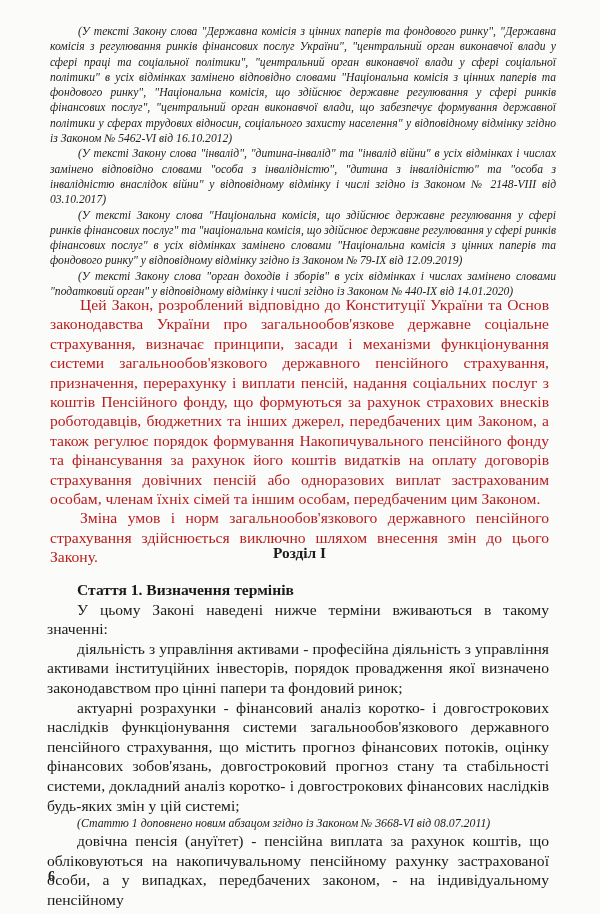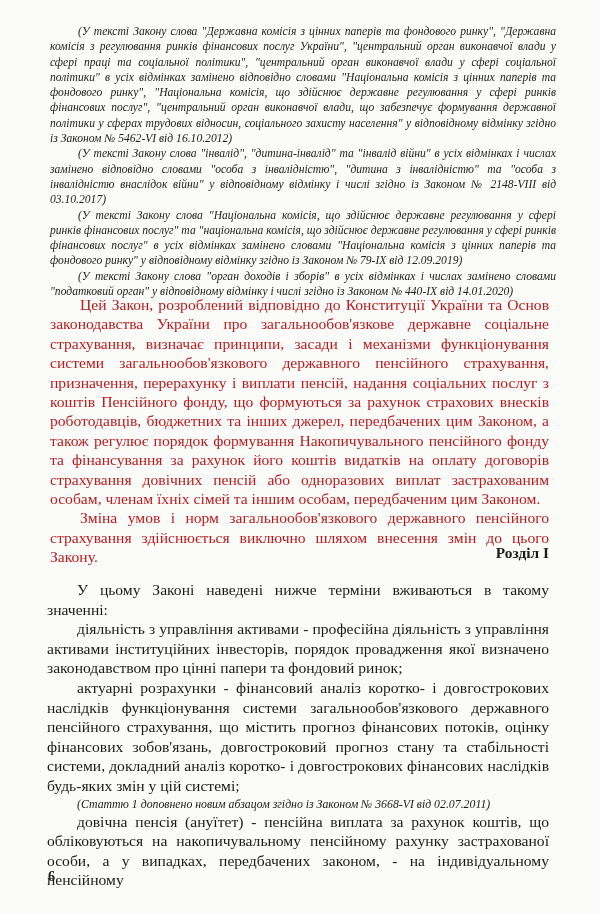--- a/index.html
+++ b/index.html
@@ -18,21 +18,21 @@
       position: absolute; left: 50px; top: 295px; width: 499px;
       font-family: "Liberation Serif", serif; font-size: 15.6px; line-height: 19.4px;
       text-align: justify; color: #b91c1c;
     }
     .body p { margin: 0; text-indent: 30px; }
     .heading-block {
       position: absolute; left: 50px; top: 544px; width: 499px;
       font-family: "Liberation Serif", serif; font-weight: bold; font-size: 15.4px;
       line-height: 17.5px; text-align: center; color: #1c1c1c;
     }
-    .heading-block div { margin: 0; text-align: right; }
+    .heading-block div { margin: 0; }
     .article {
       position: absolute; left: 47px; top: 580px; width: 502px;
       font-family: "Liberation Serif", serif; font-size: 15.6px; line-height: 19.6px;
       text-align: justify; color: #1a1a1a;
     }
     .article p { margin: 0; text-indent: 30px; }
     .article .title { font-weight: bold; text-indent: 30px; }
     .article .amend {
       font-style: italic; font-size: 11.8px; line-height: 16px; text-indent: 30px;
     }
@@ -56,21 +56,22 @@
   <div class="body">
     <p>Цей Закон, розроблений відповідно до Конституції України та Основ законодавства України про загальнообов'язкове державне соціальне страхування, визначає принципи, засади і механізми функціонування системи загальнообов'язкового державного пенсійного страхування, призначення, перерахунку і виплати пенсій, надання соціальних послуг з коштів Пенсійного фонду, що формуються за рахунок страхових внесків роботодавців, бюджетних та інших джерел, передбачених цим Законом, а також регулює порядок формування Накопичувального пенсійного фонду та фінансування за рахунок його коштів видатків на оплату договорів страхування довічних пенсій або одноразових виплат застрахованим особам, членам їхніх сімей та іншим особам, передбаченим цим Законом.</p>
     <p>Зміна умов і норм загальнообов'язкового державного пенсійного страхування здійснюється виключно шляхом внесення змін до цього Закону.</p>
   </div>
 
   <div class="heading-block">
     <div>Розділ I</div>
   </div>
 
   <div class="article">
+    <p class="title">Стаття 1. Визначення термінів</p>
     <p>У цьому Законі наведені нижче терміни вживаються в такому значенні:</p>
     <p>діяльність з управління активами - професійна діяльність з управління активами інституційних інвесторів, порядок провадження якої визначено законодавством про цінні папери та фондовий ринок;</p>
     <p>актуарні розрахунки - фінансовий аналіз коротко- і довгострокових наслідків функціонування системи загальнообов'язкового державного пенсійного страхування, що містить прогноз фінансових потоків, оцінку фінансових зобов'язань, довгостроковий прогноз стану та стабільності системи, докладний аналіз коротко- і довгострокових фінансових наслідків будь-яких змін у цій системі;</p>
-    <p class="amend">(Статтю 1 доповнено новим абзацом згідно із Законом № 3668-VI від 02.07.2011)</p>
+    <p class="amend">(Статтю 1 доповнено новим абзацом згідно із Законом № 3668-VI від 08.07.2011)</p>
     <p>довічна пенсія (ануїтет) - пенсійна виплата за рахунок коштів, що обліковуються на накопичувальному пенсійному рахунку застрахованої особи, а у випадках, передбачених законом, - на індивідуальному пенсійному</p>
   </div>
 
   <div class="pagenum">6</div>
 </div>
 
 </body></html>

